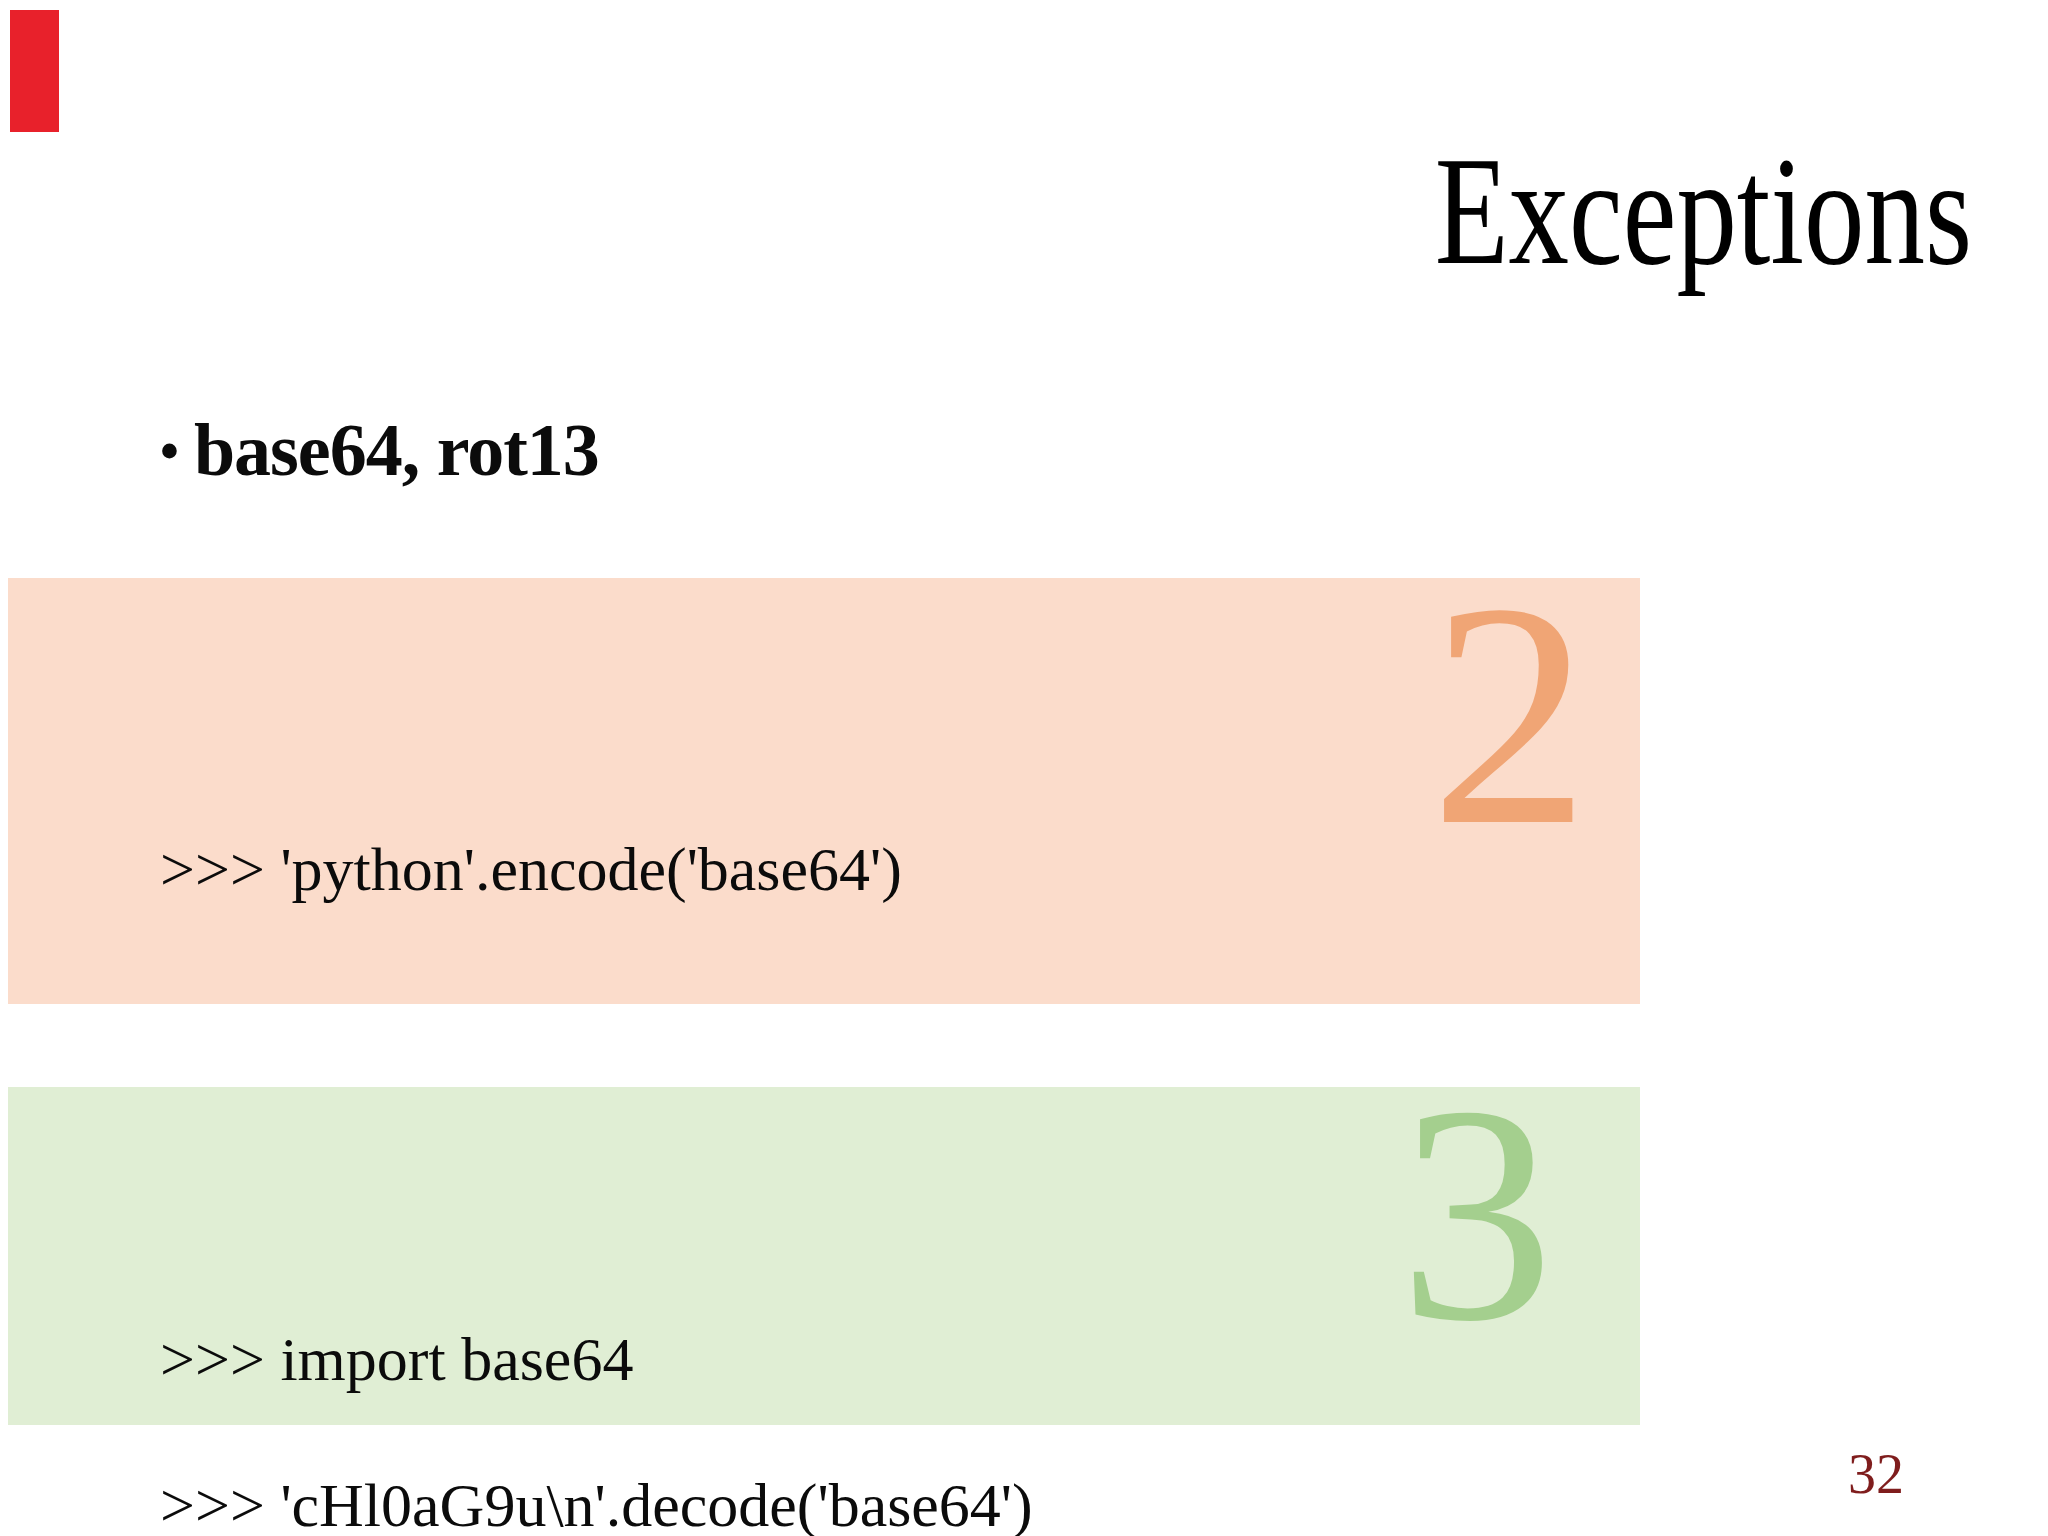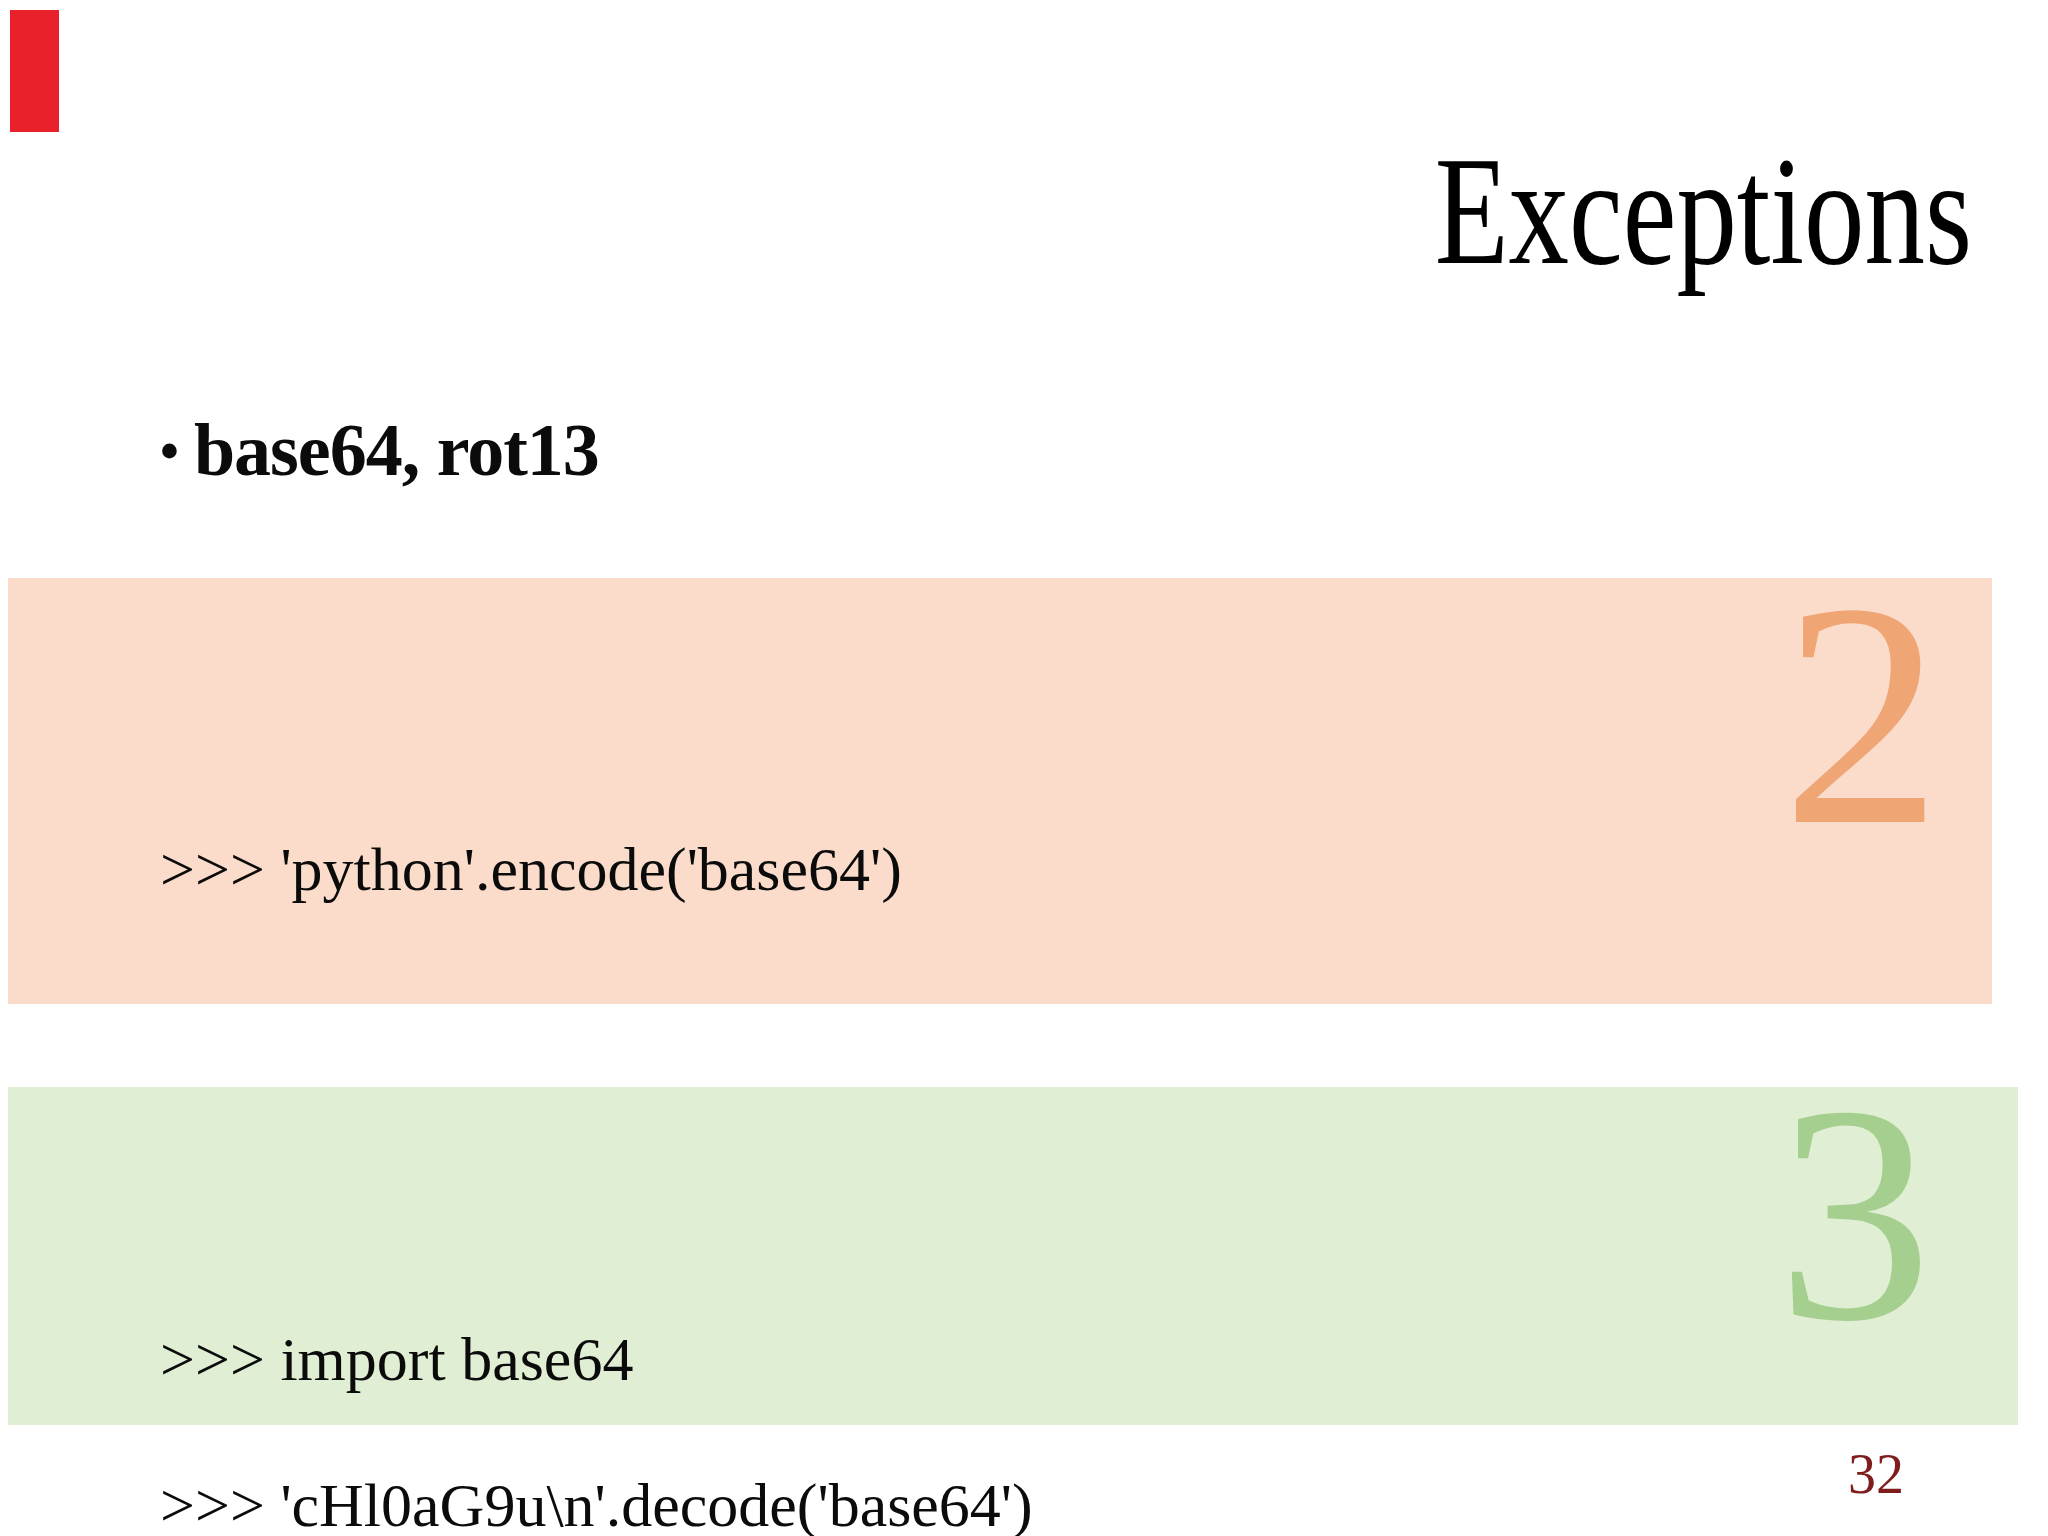--- a/index.html
+++ b/index.html
@@ -53,31 +53,30 @@
     display: inline-block;
     vertical-align: 6px;
     font-size: 54px;
   }
   .bullet-text {
     margin-left: 16px;
   }
   .code-block {
     position: absolute;
     left: 8px;
-    width: 1984px;
+    width: 1632px;
     text-decoration: underline;
   }
   .block-2 {
     top: 578px;
     height: 426px;
   }
   .block-3 {
     top: 1087px;
     height: 338px;
-    padding-left: 26px;
   }
   .code {
     position: absolute;
     left: 152px;
     right: 260px;
     font-size: 62px;
     line-height: 106px;
     white-space: pre;
     color: #0b0b0b;
   }

